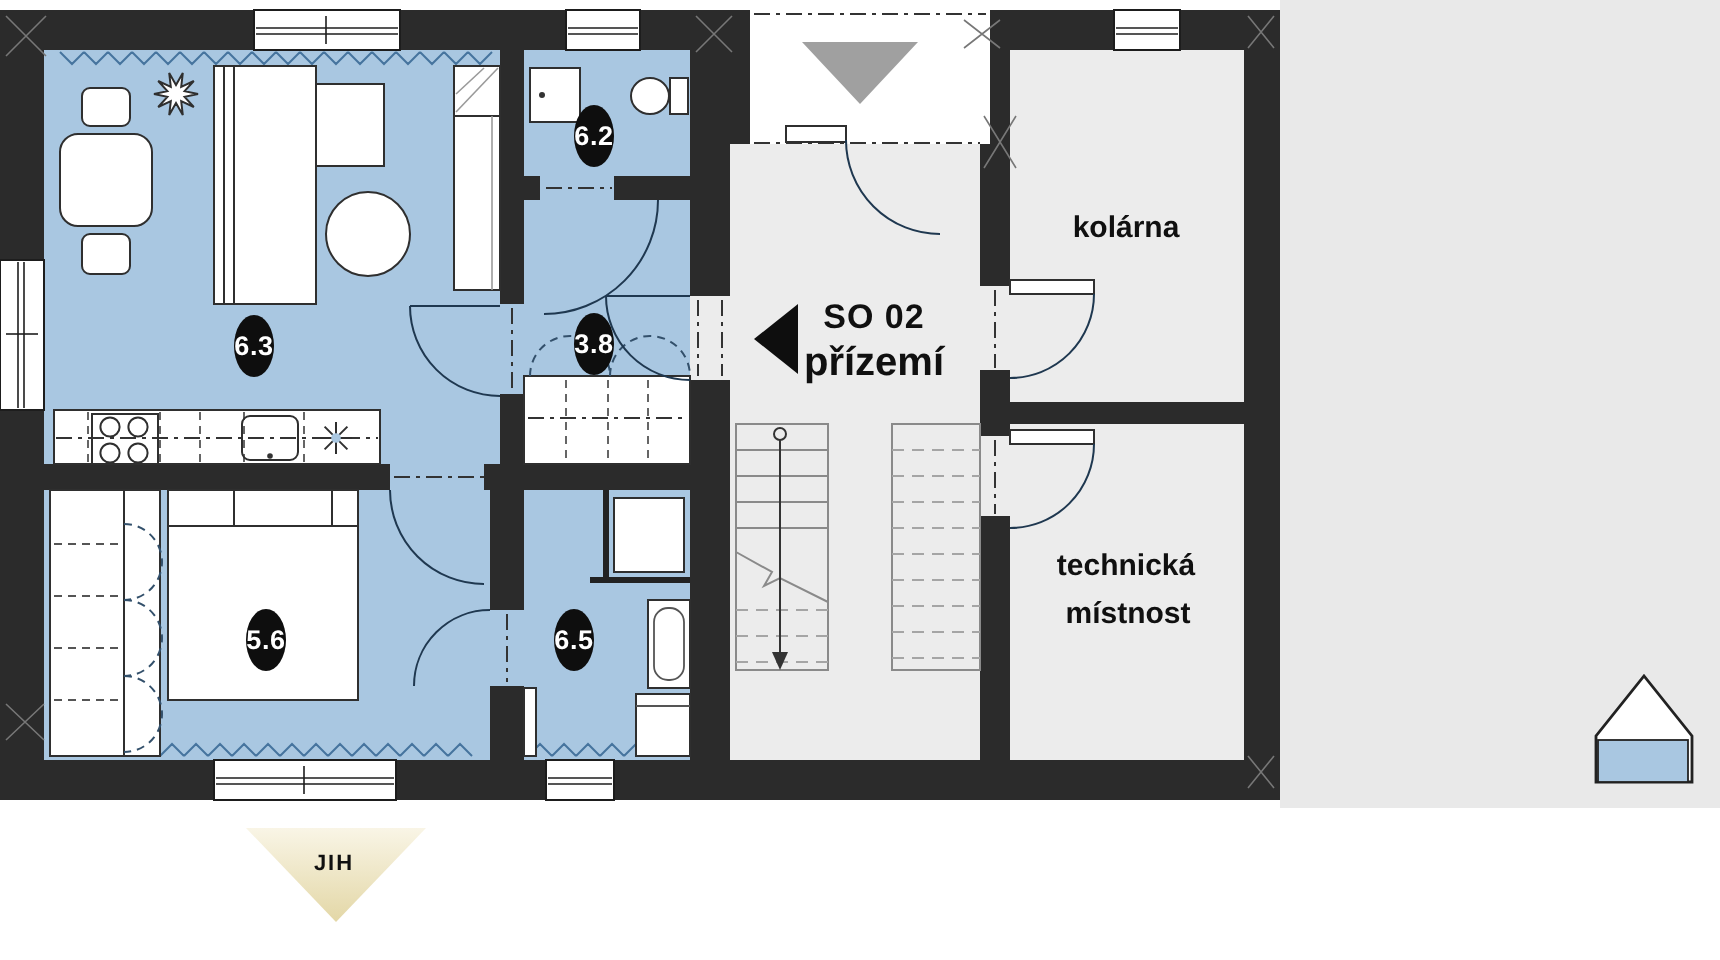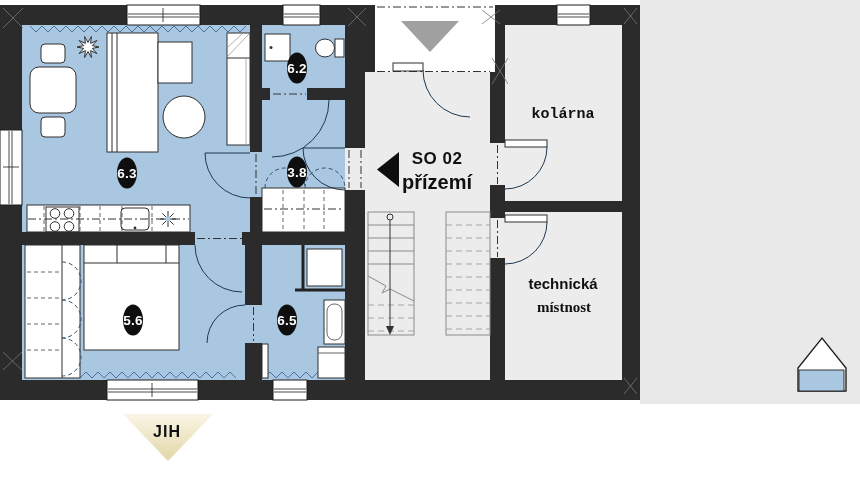--- a/index.html
+++ b/index.html
@@ -43,21 +43,21 @@
     display:flex;align-items:center;justify-content:center;
     transform:translate(-50%,-50%);letter-spacing:.3px;
   }
   .plabel{
     position:absolute;transform:translate(-50%,-50%);
     font-weight:700;color:#101010;white-space:nowrap;
   }
   .lab-so02{font-size:17px;letter-spacing:.5px;text-align:right;}
   .lab-prizemi{font-size:20px;}
   .lab-room{font-size:15px;}
-  .lab-jih{font-size:16px;letter-spacing:1px;}
+  .lab-jih{font-size:11px;letter-spacing:1px;}
 </style>
 </head>
 <body>
 
 <div id="stage">
 
 <svg id="plan-svg" width="860" height="480" viewBox="0 0 860 480" xmlns="http://www.w3.org/2000/svg">
   <defs>
     <linearGradient id="gradJih" x1="0" y1="0" x2="0" y2="1">
       <stop offset="0" stop-color="#f9f5e6"></stop>
@@ -320,18 +320,18 @@
 </svg>
 
 <div class="badge" style="left:297px;top:172px;">3.8</div>
 <div class="badge" style="left:297px;top:68px;">6.2</div>
 <div class="badge" style="left:127px;top:173px;">6.3</div>
 <div class="badge" style="left:133px;top:320px;">5.6</div>
 <div class="badge" style="left:287px;top:320px;">6.5</div>
 
 <div class="plabel lab-so02" style="left:437px;top:159px;">SO 02</div>
 <div class="plabel lab-prizemi" style="left:437px;top:182px;">přízemí</div>
-<div class="plabel lab-room" style="left:563px;top:114px;font-family:Liberation Mono, monospace;">kolárna</div>
+<div class="plabel lab-room" style="left:563px;top:114px;">kolárna</div>
 <div class="plabel lab-room" style="left:563px;top:283px;">technická</div>
-<div class="plabel lab-room" style="left:564px;top:307px;font-family:Liberation Serif, serif;">místnost</div>
+<div class="plabel lab-room" style="left:564px;top:307px;">místnost</div>
 <div class="plabel lab-jih" style="left:167px;top:432px;">JIH</div>
 
 </div>
 
 </body></html>

